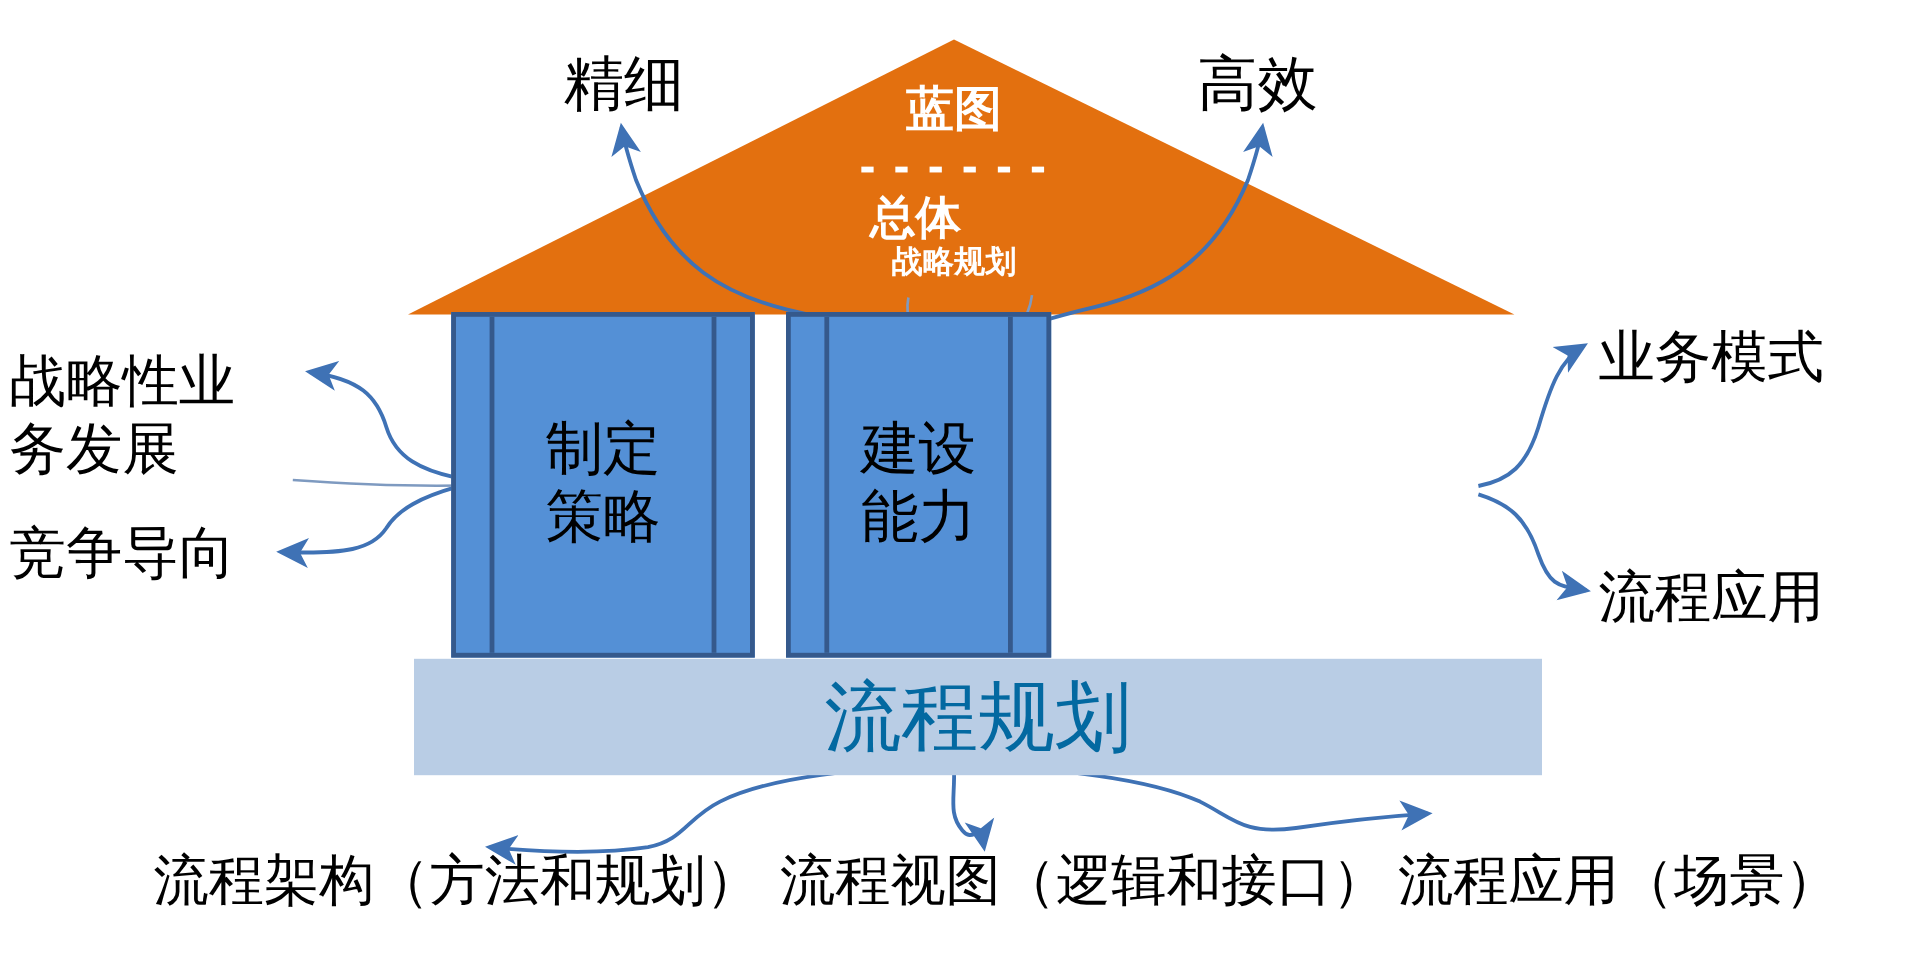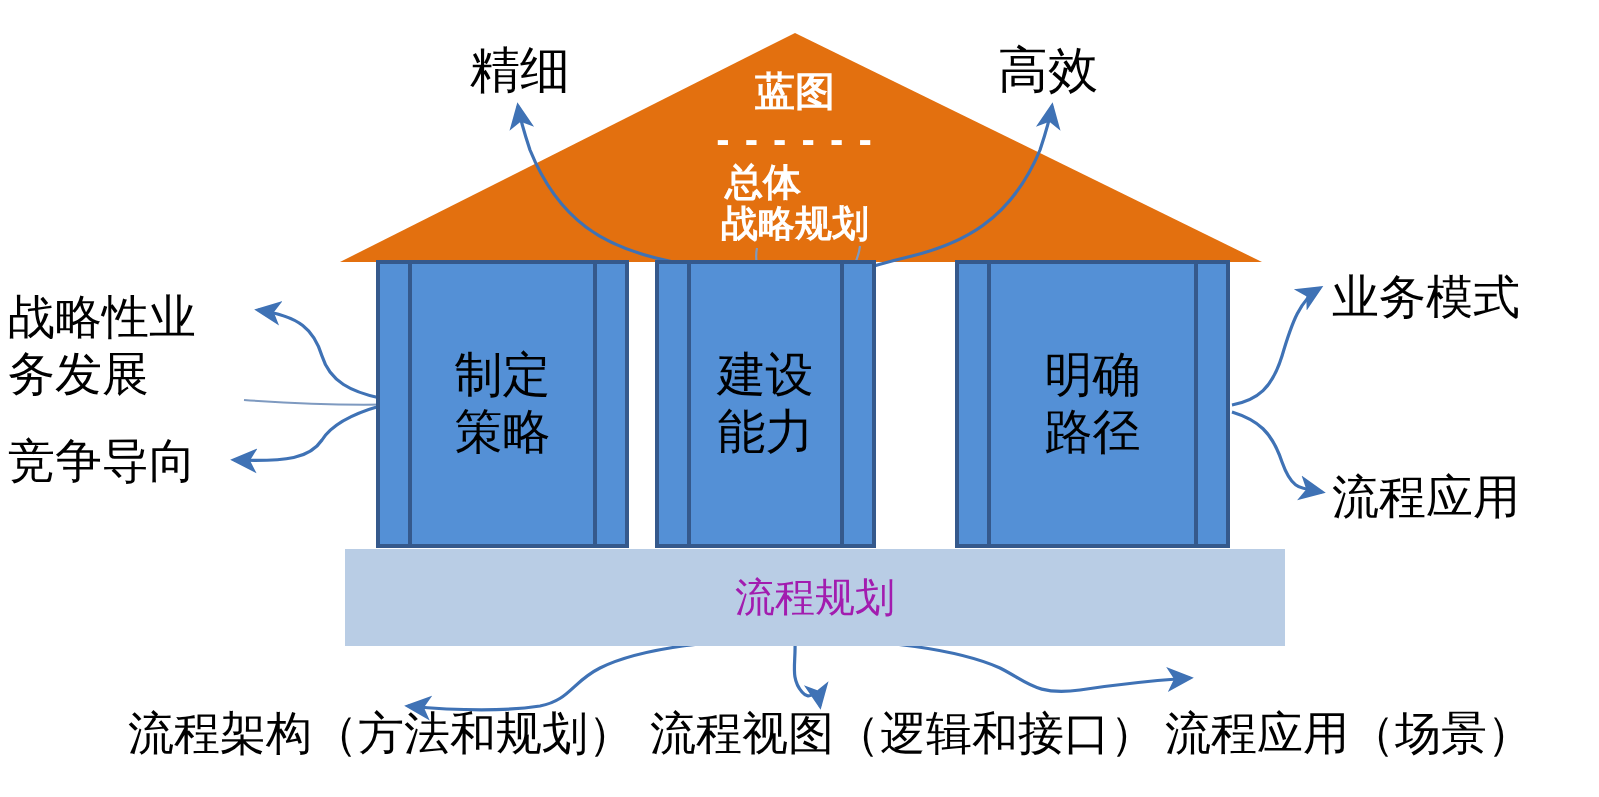--- a/index.html
+++ b/index.html
@@ -63,21 +63,21 @@
   #roof-sub1 {
     left: 628px;
     top: 163px;
     width: 270px;
     font-size: 38px;
   }
   #roof-sub2 {
     left: 660px;
     top: 205px;
     width: 270px;
-    font-size: 37px;
+    font-size: 26px;
   }
 
   
   .pillar {
     position: absolute;
     top: 260px;
     height: 288px;
     background: #5490D6;
     border: 4px solid #35598C;
     box-sizing: border-box;
@@ -114,22 +114,22 @@
     left: 345px;
     top: 549px;
     width: 940px;
     height: 97px;
     background: #B9CDE5;
     display: flex;
     align-items: center;
     justify-content: center;
   }
   #base-bar-label {
-    font-size: 40px;
-    color: #a21caf;
+    font-size: 64px;
+    color: #0369a1;
     white-space: pre;
   }
 
   
   .side-label {
     font-size: 47px;
     line-height: 1.22;
   }
   #label-left-1 { left: 8px;    top: 288px; width: 330px; }
   #label-left-2 { left: 8px;    top: 432px; width: 330px; }
@@ -198,26 +198,20 @@
 策略</div>
   </div>
 
   <div class="pillar" id="pillar-2">
     <span class="divider-l"></span>
     <span class="divider-r"></span>
     <div class="pillar-label">建设
 能力</div>
   </div>
 
-  <div class="pillar" id="pillar-3">
-    <span class="divider-l"></span>
-    <span class="divider-r"></span>
-    <div class="pillar-label">明确
-路径</div>
-  </div>
 
   <div id="base-bar">
     <div id="base-bar-label">流程规划</div>
   </div>
 
   <div class="txt side-label" id="label-left-1" style="white-space: pre-line;">战略性业
 务发展</div>
   <div class="txt side-label" id="label-left-2">竞争导向</div>
 
   <div class="txt side-label" id="label-right-1">业务模式</div>

